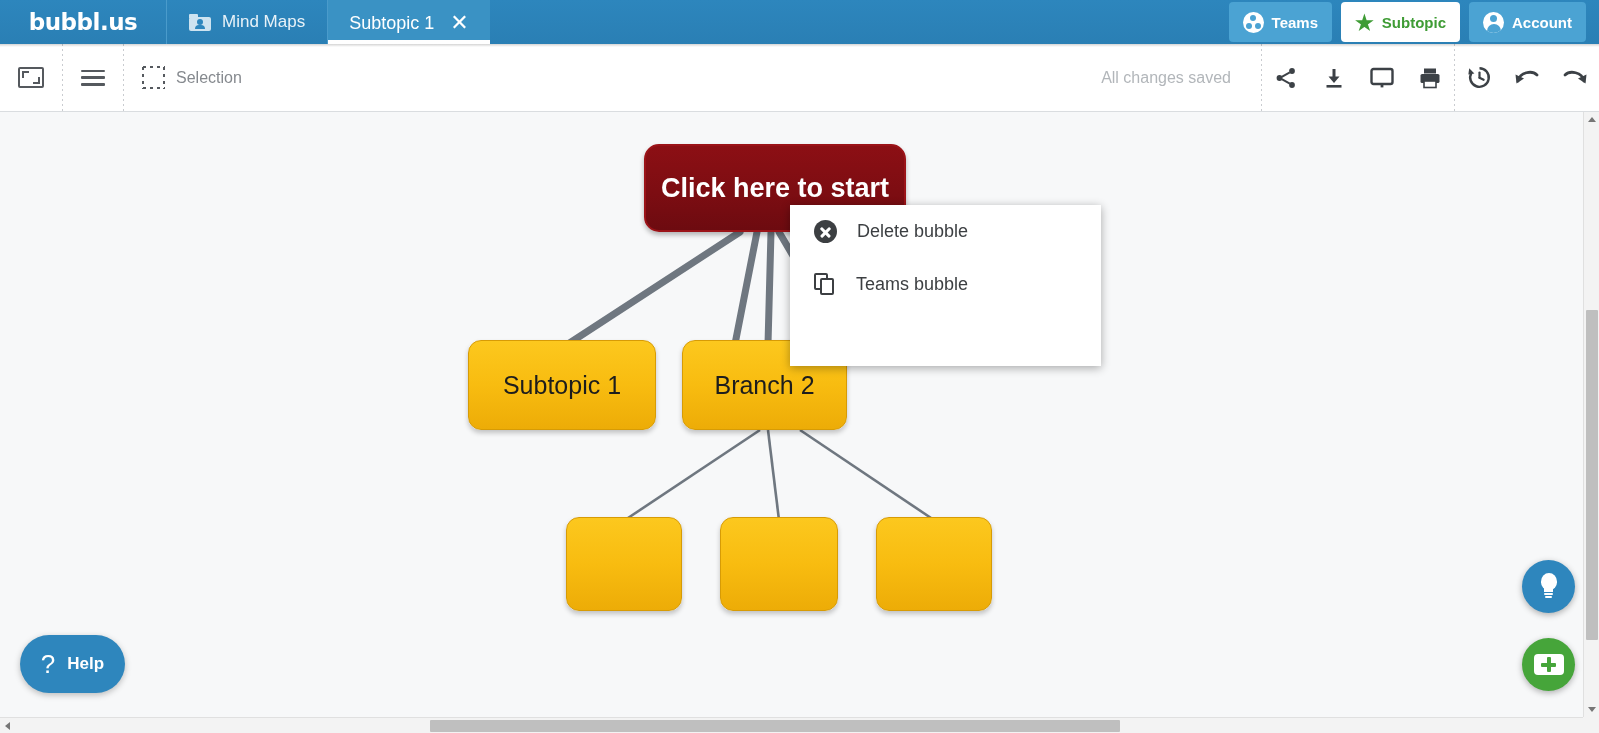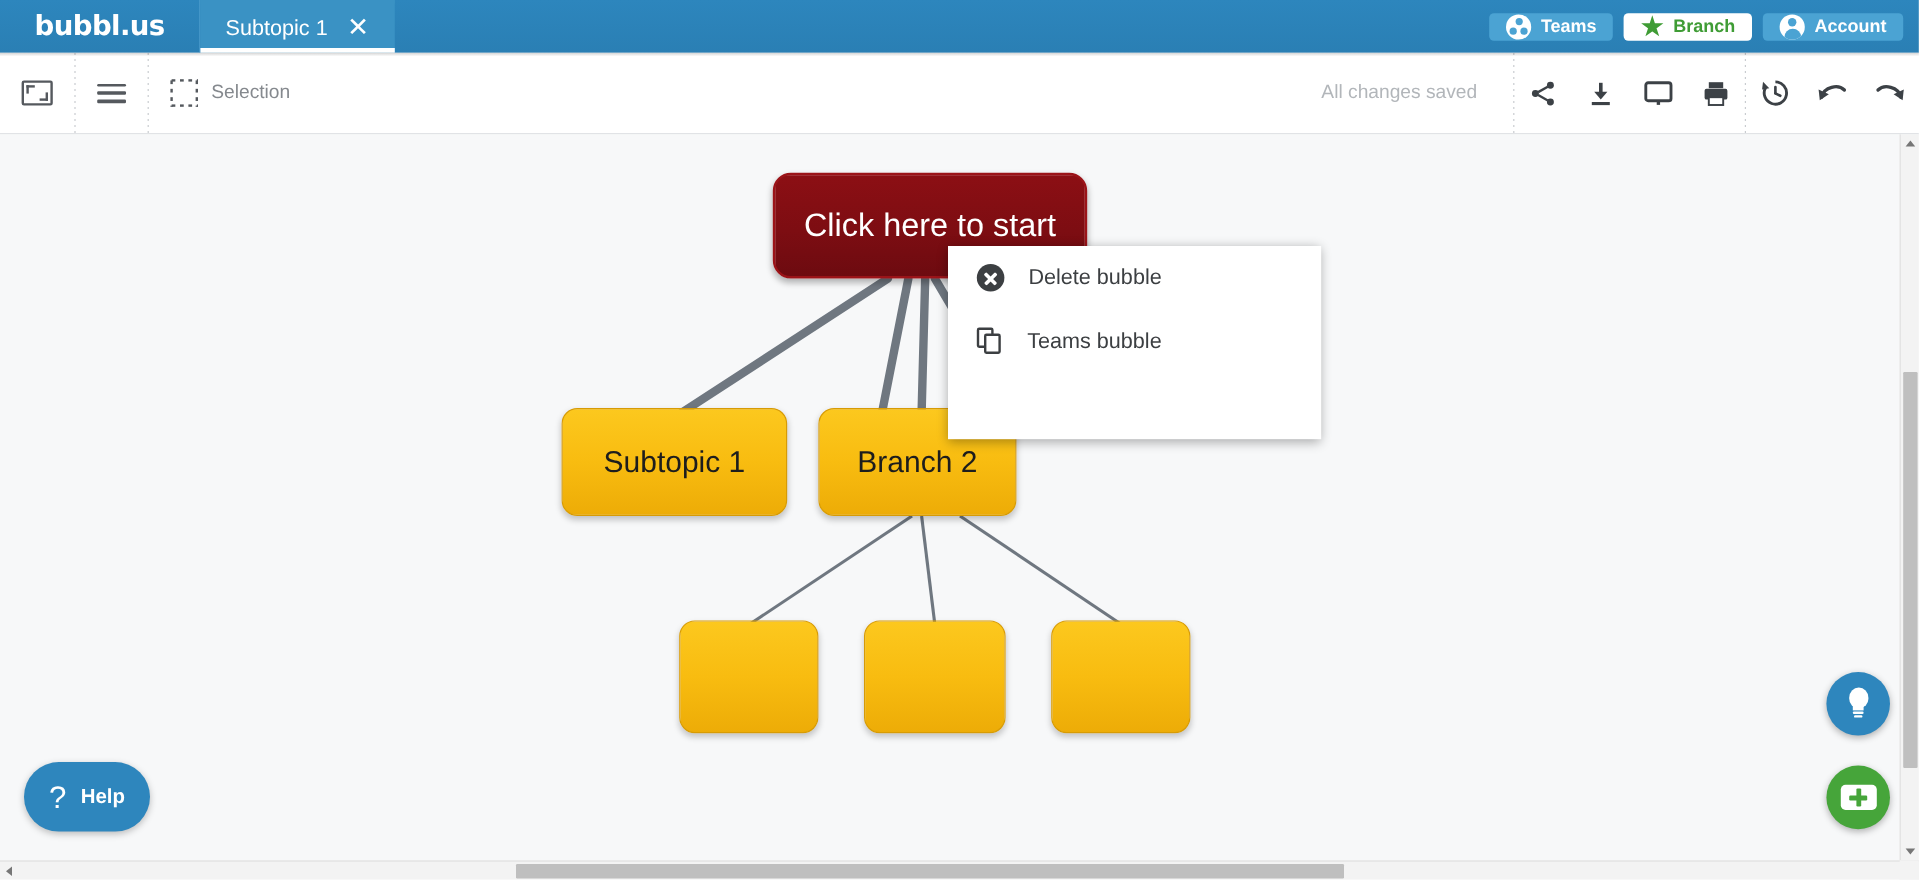--- a/index.html
+++ b/index.html
@@ -63,21 +63,21 @@
   .tab-close {
     font-size: 22px; line-height: 1; color: #fff; font-weight: 300;
     cursor: pointer; margin-top: -2px;
   }
   .header-spacer { flex: 1; }
   .header-btns {
     display: flex; align-items: center; gap: 9px; padding-right: 13px;
   }
   .hbtn {
     display: flex; align-items: center; gap: 8px;
-    height: 23px; padding: 0 14px; border-radius: 4px;
+    height: 40px; padding: 0 14px; border-radius: 4px;
     background: #4ba3d3; color: #ffffff; font-size: 15px; font-weight: bold;
     cursor: pointer;
   }
   .hbtn.upgrade { background: #ffffff; color: #3f9c35; }
   .circ-icon {
     width: 21px; height: 21px; border-radius: 50%; background: #ffffff;
     position: relative; flex: none;
   }
   .circ-icon .d1, .circ-icon .d2, .circ-icon .d3 {
     position: absolute; width: 6px; height: 6px; border-radius: 50%; background: #4ba3d3;
@@ -153,20 +153,21 @@
     position: absolute;
     display: flex; align-items: center; justify-content: center;
     border-radius: 13px; cursor: pointer; user-select: none;
   }
   .bubble.root {
     background: linear-gradient(180deg,#8c0f14 0%,#7d0d12 55%,#6d0b10 100%);
     border: 2px solid #9b1318;
     color: #ffffff; font-size: 27px;
     box-shadow: 0 3px 5px rgba(0,0,0,0.28);
     border-radius: 15px;
+    font-weight: bold;
   }
   .bubble.yellow {
     background: linear-gradient(180deg,#fcc81e 0%,#f8bc10 50%,#edac07 100%);
     border: 1.5px solid #d79b05;
     color: #1d1d1d; font-size: 25px;
     box-shadow: 0 3px 5px rgba(0,0,0,0.22);
   }
 
   
   .ctx-menu {
@@ -274,40 +275,49 @@
     background: #f3f3f3; }
 </style>
 </head>
 <body>
 
 <div class="header">
   <div class="brand">
     <span class="brand-text">bubbl.us</span>
   </div>
 
+  <div class="nav-mindmaps">
+    <span class="folder-icon">
+      <span class="ftab"></span>
+        <span class="fbody"></span>
+      <span class="fperson"></span>
+        <span class="fbust"></span>
+    </span>
+    <span>Mind Maps</span>
+  </div>
 
   <div class="tab-active">
     <span>Subtopic 1</span>
     <span class="tab-close">✕</span>
   </div>
 
   <div class="header-spacer"></div>
 
   <div class="header-btns">
     <div class="hbtn">
       <span class="circ-icon">
         <span class="d1"></span>
           <span class="d2"></span>
           <span class="d3"></span>
       </span>
       <span>Teams</span>
     </div>
     <div class="hbtn upgrade">
       <span class="star-icon">★</span>
-      <span>Branch</span>
+      <span>Subtopic</span>
     </div>
     <div class="hbtn">
       <span class="person-icon">
         <span class="ph"></span>
           <span class="pb"></span>
       </span>
       <span>Account</span>
     </div>
   </div>
 </div>

